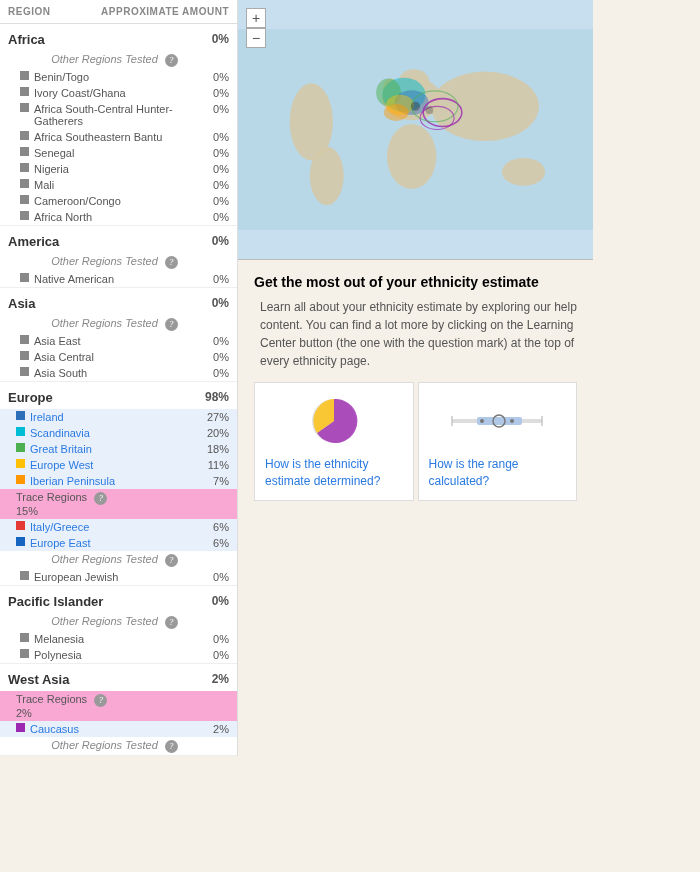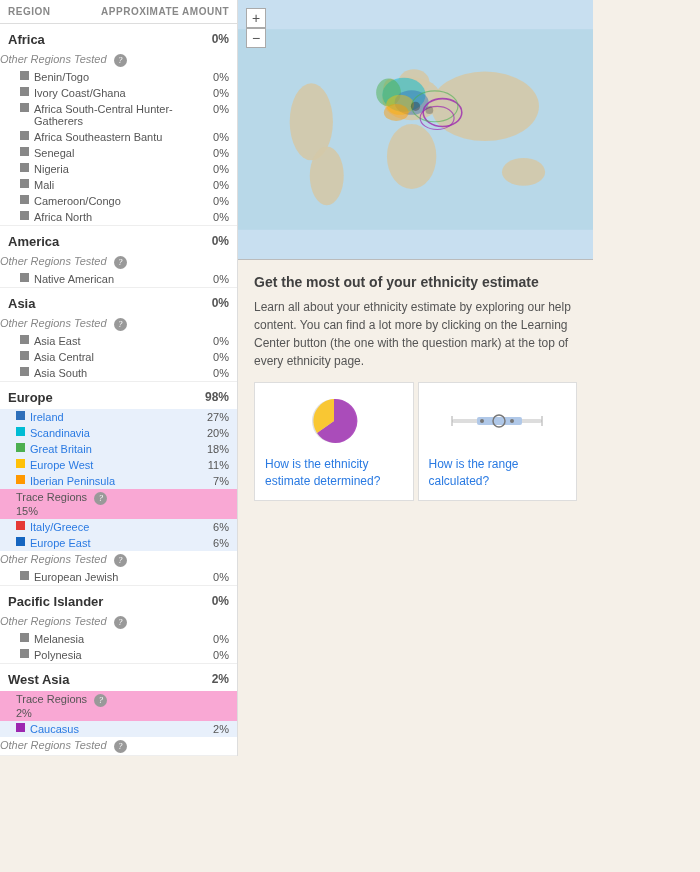--- a/index.html
+++ b/index.html
@@ -54,20 +54,21 @@
       display: flex;
       justify-content: space-between;
       padding: 2px 8px 2px 16px;
       font-size: 11px;
       color: #555;
     }
     .sub-row.other-tested {
       color: #888;
       font-style: italic;
       padding-left: 0;
+      justify-content: center;
     }
     .sub-row.indented {
       padding-left: 20px;
     }
     .color-block {
       display: inline-block;
       width: 9px;
       height: 9px;
       margin-right: 5px;
       vertical-align: middle;
@@ -133,28 +134,29 @@
       user-select: none;
     }
     
     .info-section {
       padding: 14px 16px;
       background: #f5f0e8;
     }
     .info-title {
       font-size: 14px;
       font-weight: bold;
-      color: #404040;
+      color: #000000;
       margin-bottom: 8px;
     }
     .info-text {
       font-size: 12px;
       color: #555;
       line-height: 1.5;
       margin-bottom: 12px;
+      margin-left: 6px;
     }
     .info-cards {
       display: flex;
       gap: 4px;
     }
     .info-card {
       background: #fff;
       border: 1px solid #ddd;
       padding: 10px;
       flex: 1;

